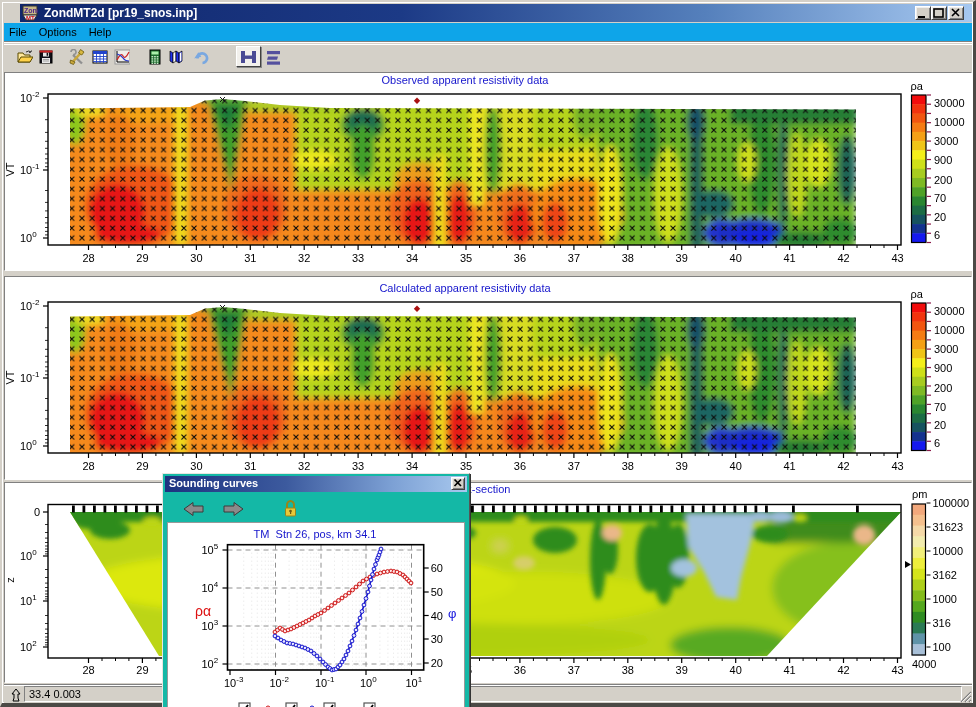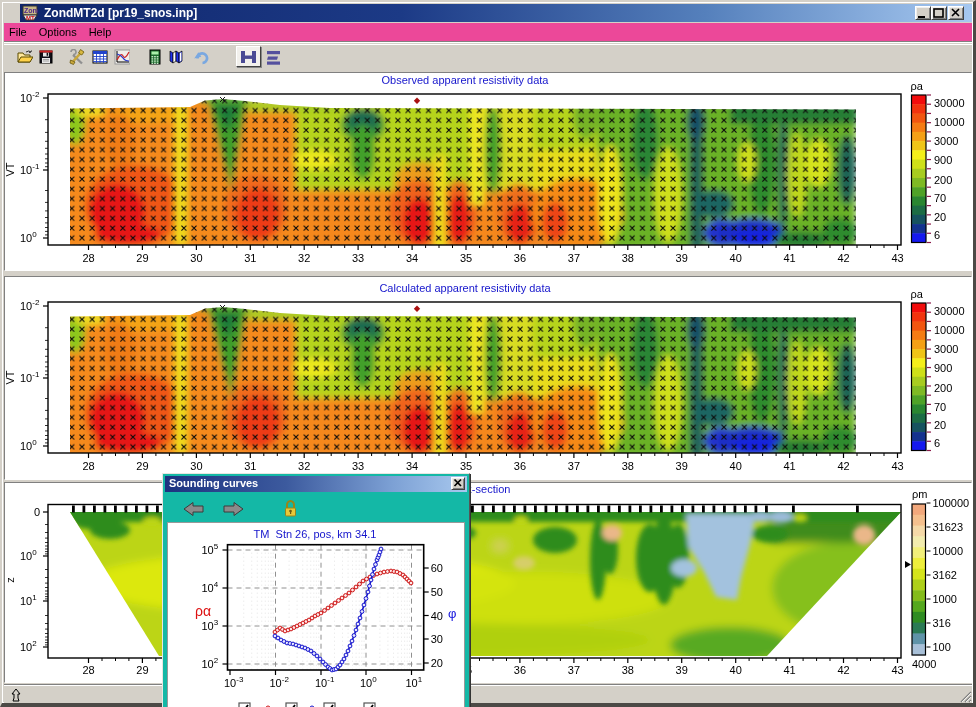--- a/index.html
+++ b/index.html
@@ -5,21 +5,21 @@
  font-family:"Liberation Sans",sans-serif;background:#d4d0c8}
 .win{position:absolute;inset:0;border-left:2px solid #d4d0c8;border-top:2px solid #d4d0c8;
  border-right:3px solid #4c4a46;border-bottom:4px solid #4c4a46;
  box-shadow:inset 1px 1px 0 #fff,inset -1px -1px 0 #fff}
 .tb{position:absolute;left:20px;top:4px;right:4px;height:18px;
  background:linear-gradient(90deg,#10266c 0%,#1c3a86 40%,#5580bc 72%,#a6c8f0 100%);
  color:#fff;font-weight:bold;font-size:12px}
 .btn3{position:absolute;width:16px;height:14px;background:#d4d0c8;
  border:1px solid;border-color:#fff #404040 #404040 #fff;box-shadow:inset 1px 1px 0 #eee,inset -1px -1px 0 #808080;
  font-size:10px;text-align:center;color:#000}
-.menu{position:absolute;left:4px;top:23px;right:4px;height:19px;background:#ec4899;font-size:11px;color:#000}
+.menu{position:absolute;left:4px;top:23px;right:4px;height:19px;background:#0ea5e9;font-size:11px;color:#000}
 .menu span{padding:3px 6px 2px 6px;display:inline-block}
 .toolbar{position:absolute;left:4px;top:44px;right:4px;height:27px;background:#d4d0c8;
  border-top:1px solid #fff}
 .panel{position:absolute;left:4px;right:4px;background:#fff;border:1px solid;
  border-color:#808080 #fff #fff #808080}
 .dlg{position:absolute;left:162px;top:473px;width:308px;height:248px;background:#14b8a6;
  border:1px solid;border-color:#e8e6e2 #555 #555 #e8e6e2;box-shadow:1px 1px 0 #333}
 .dtb{position:absolute;left:2px;top:2px;right:2px;height:16px;
  background:linear-gradient(90deg,#1c3280 0%,#3c5a9e 40%,#7ca0d4 75%,#a8c8ee 100%);
  color:#fff;font-weight:bold;font-size:11px;padding:1px 4px}
@@ -844,20 +844,21 @@
     <line x1="926.5" y1="647" x2="930.5" y2="647" stroke="#000" stroke-width="1"></line>
     <text x="932.5" y="651" font-size="11">100</text>
     <text x="912" y="498" font-size="11">ρm</text>
     <text x="912" y="668" font-size="11">4000</text>
     <path d="M905,561 l6,3.5 l-6,3.5 z" fill="#000"></path>
   </svg>
 <div class="statusbar">
     <svg style="position:absolute;left:5px;top:3px" width="14" height="15">
       <path d="M7,1 L11,6 L9,6 L9,10 L10,13 L4,13 L5,10 L5,6 L3,6 z" fill="none" stroke="#000" stroke-width="1"></path>
     </svg>
+    <div style="position:absolute;left:20px;top:1px;width:938px;height:16px;border:1px solid;border-color:#808080 #fff #fff #808080;font-size:11px;padding:1px 4px;color:#000">33.4 0.003</div>
     <svg style="position:absolute;right:0;bottom:0" width="14" height="14">
       <path d="M13,3 L3,13 M13,7 L7,13 M13,11 L11,13" stroke="#808080" stroke-width="1.5"></path>
       <path d="M13,4 L4,13 M13,8 L8,13 M13,12 L12,13" stroke="#fff" stroke-width="0.8"></path>
     </svg>
   </div>
 <div class="dlg">
 <div class="dtb">Sounding curves<div class="btn3" style="right:2px;top:1px;width:14px;height:13px"><svg width="12" height="11">
           <path d="M2.5,1.5 L9,8 M9,1.5 L2.5,8" stroke="#000" stroke-width="1.7"></path>
         </svg></div></div>
 <svg style="position:absolute;left:20px;top:27px" width="70" height="17">

